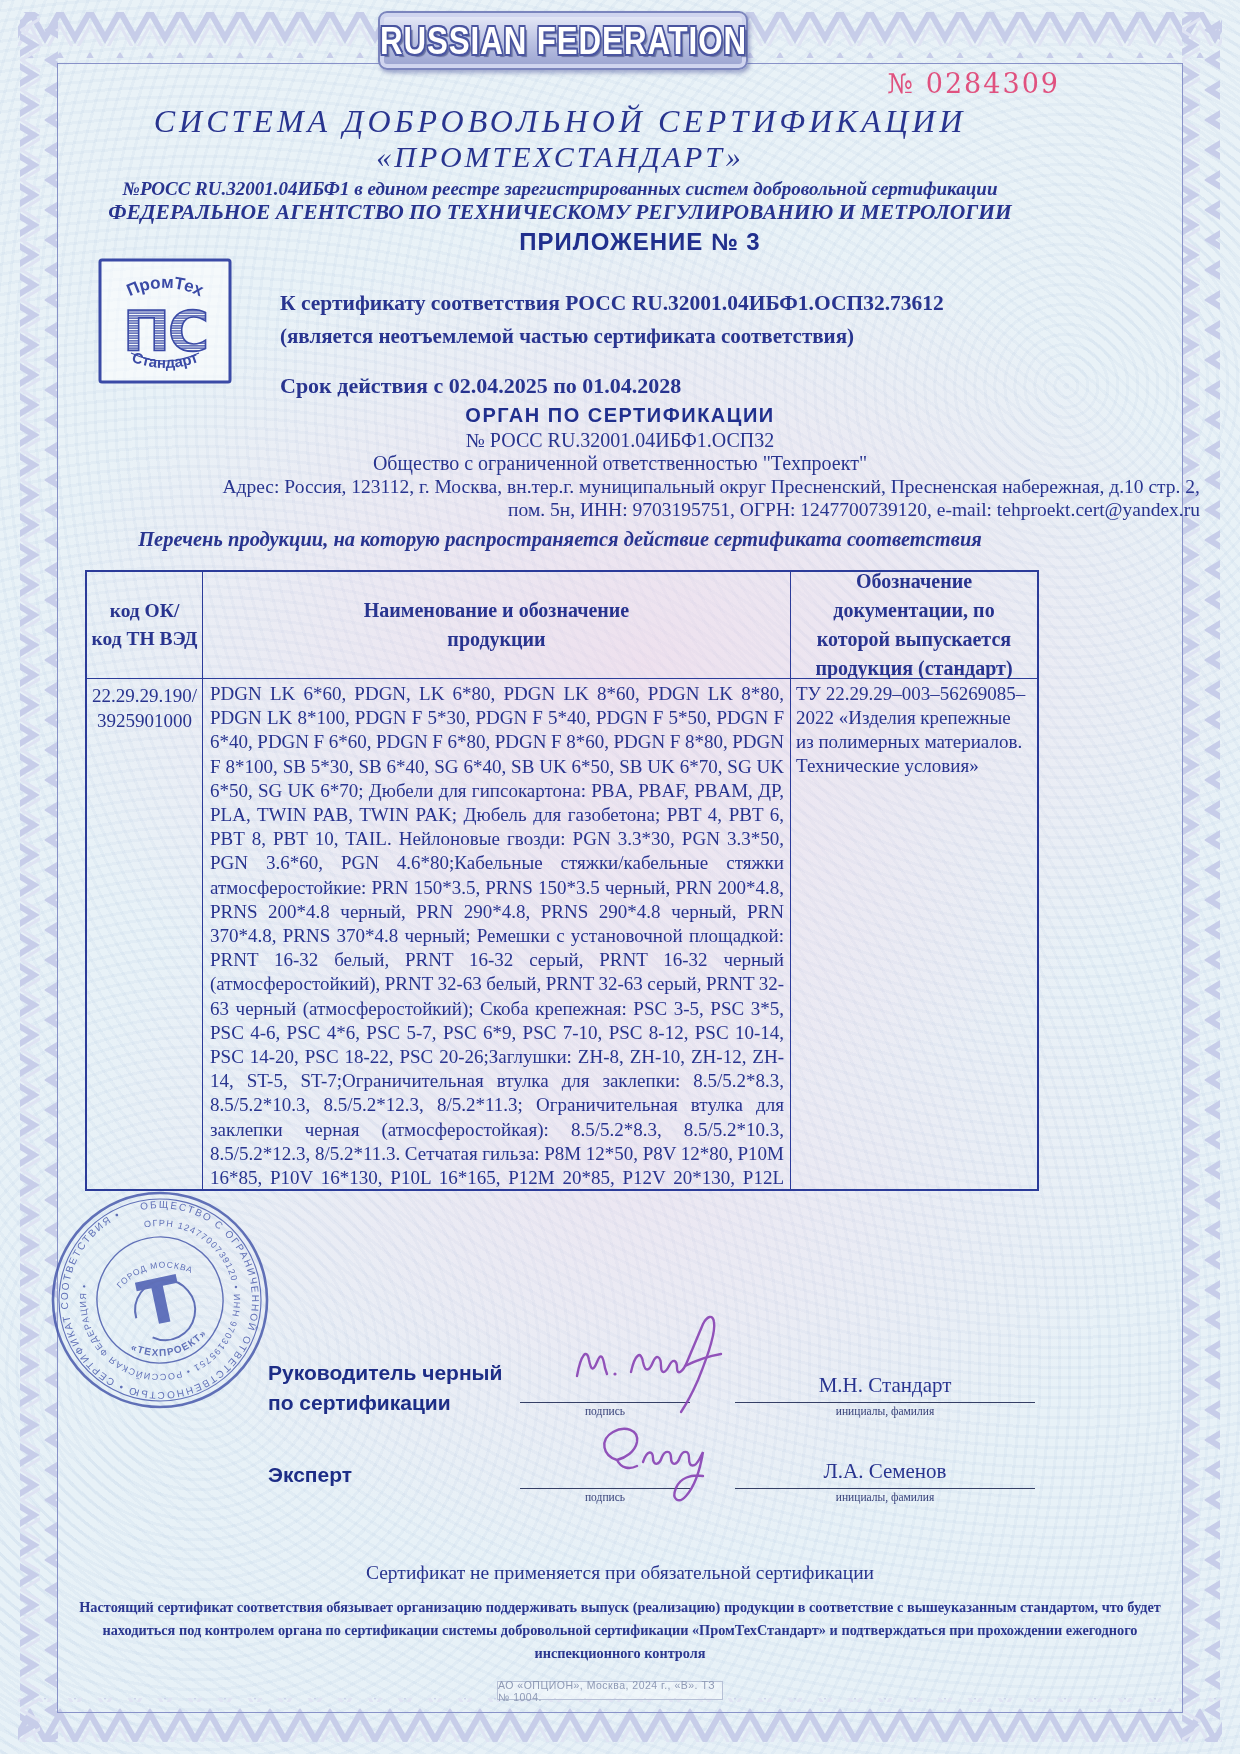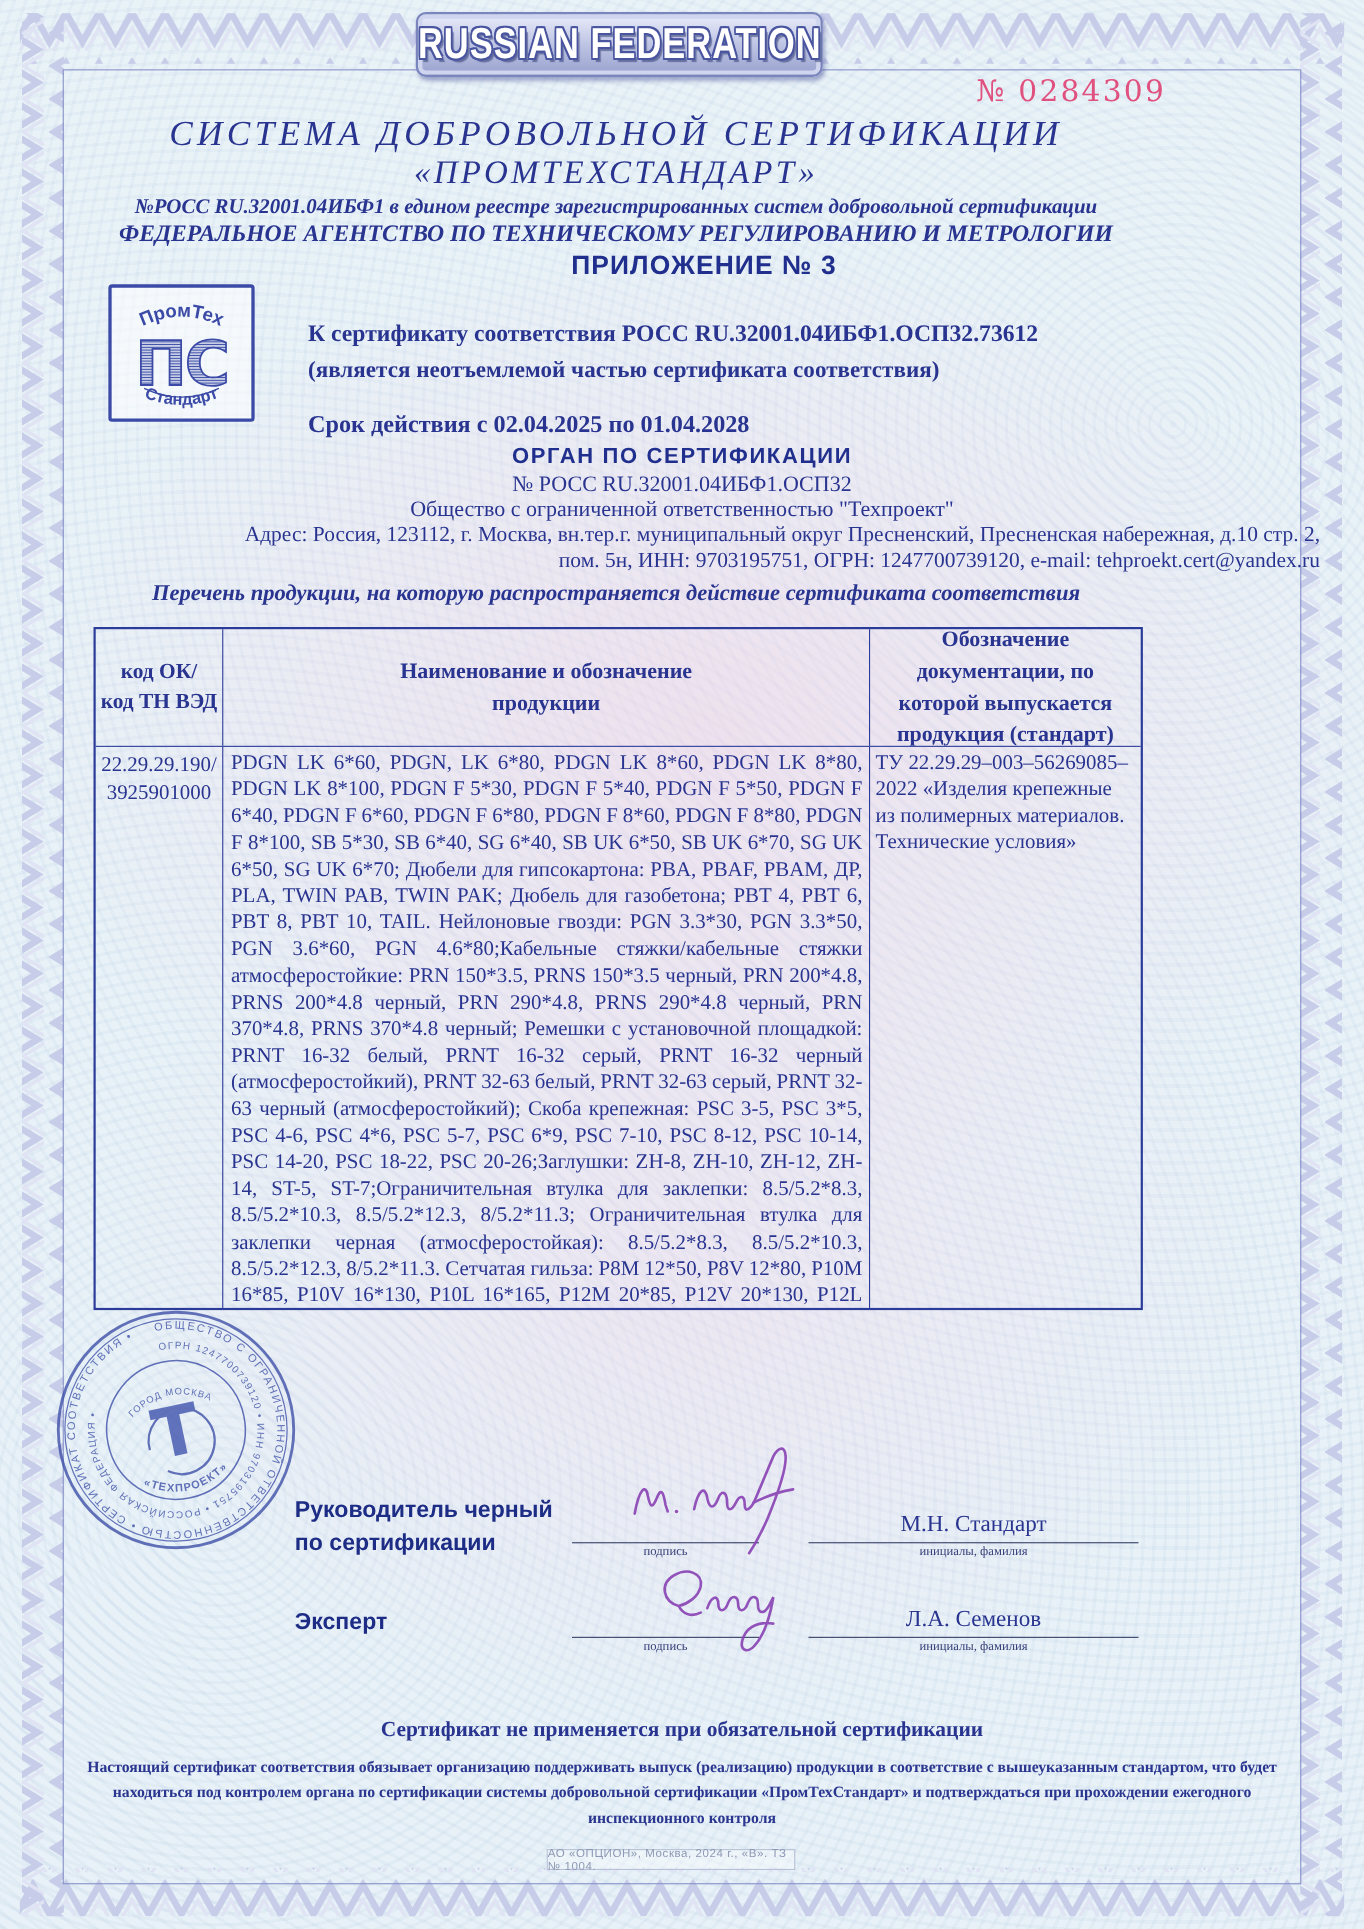--- a/index.html
+++ b/index.html
@@ -91,21 +91,21 @@
   .cap-s1 { left:520px; top:1405px; width:170px; }
   .cap-s2 { left:520px; top:1491px; width:170px; }
   .cap-n1 { left:735px; top:1405px; width:300px; }
   .cap-n2 { left:735px; top:1491px; width:300px; }
   .sig-svg { position:absolute; z-index:7; }
   .sig1 { left:565px; top:1310px; }
   .sig2 { left:583px; top:1420px; }
 
   .stamp { position:absolute; left:45px; top:1185px; width:230px; height:230px; z-index:8; }
 
-  .t-nomandatory { top:1562px; font-size:19.5px; font-weight:bold; }
+  .t-nomandatory { top:1562px; font-size:19.5px; font-weight:normal; }
   .fine-print { position:absolute; left:70px; top:1596px; width:1100px; z-index:4;
     text-align:center; font-size:14.3px; font-weight:bold; line-height:1.62; color:#2a368f; }
   .print-info { position:absolute; left:497px; top:1681px; width:224px; height:17px; z-index:4;
     border:1px solid #b6c0d6; display:flex; align-items:center; justify-content:center;
     font-family:Liberation Sans, sans-serif; font-size:10.5px;
     letter-spacing:.5px; color:#8d99b5; background:rgba(255,255,255,.35); }
 </style>
 </head>
 <body>
 

